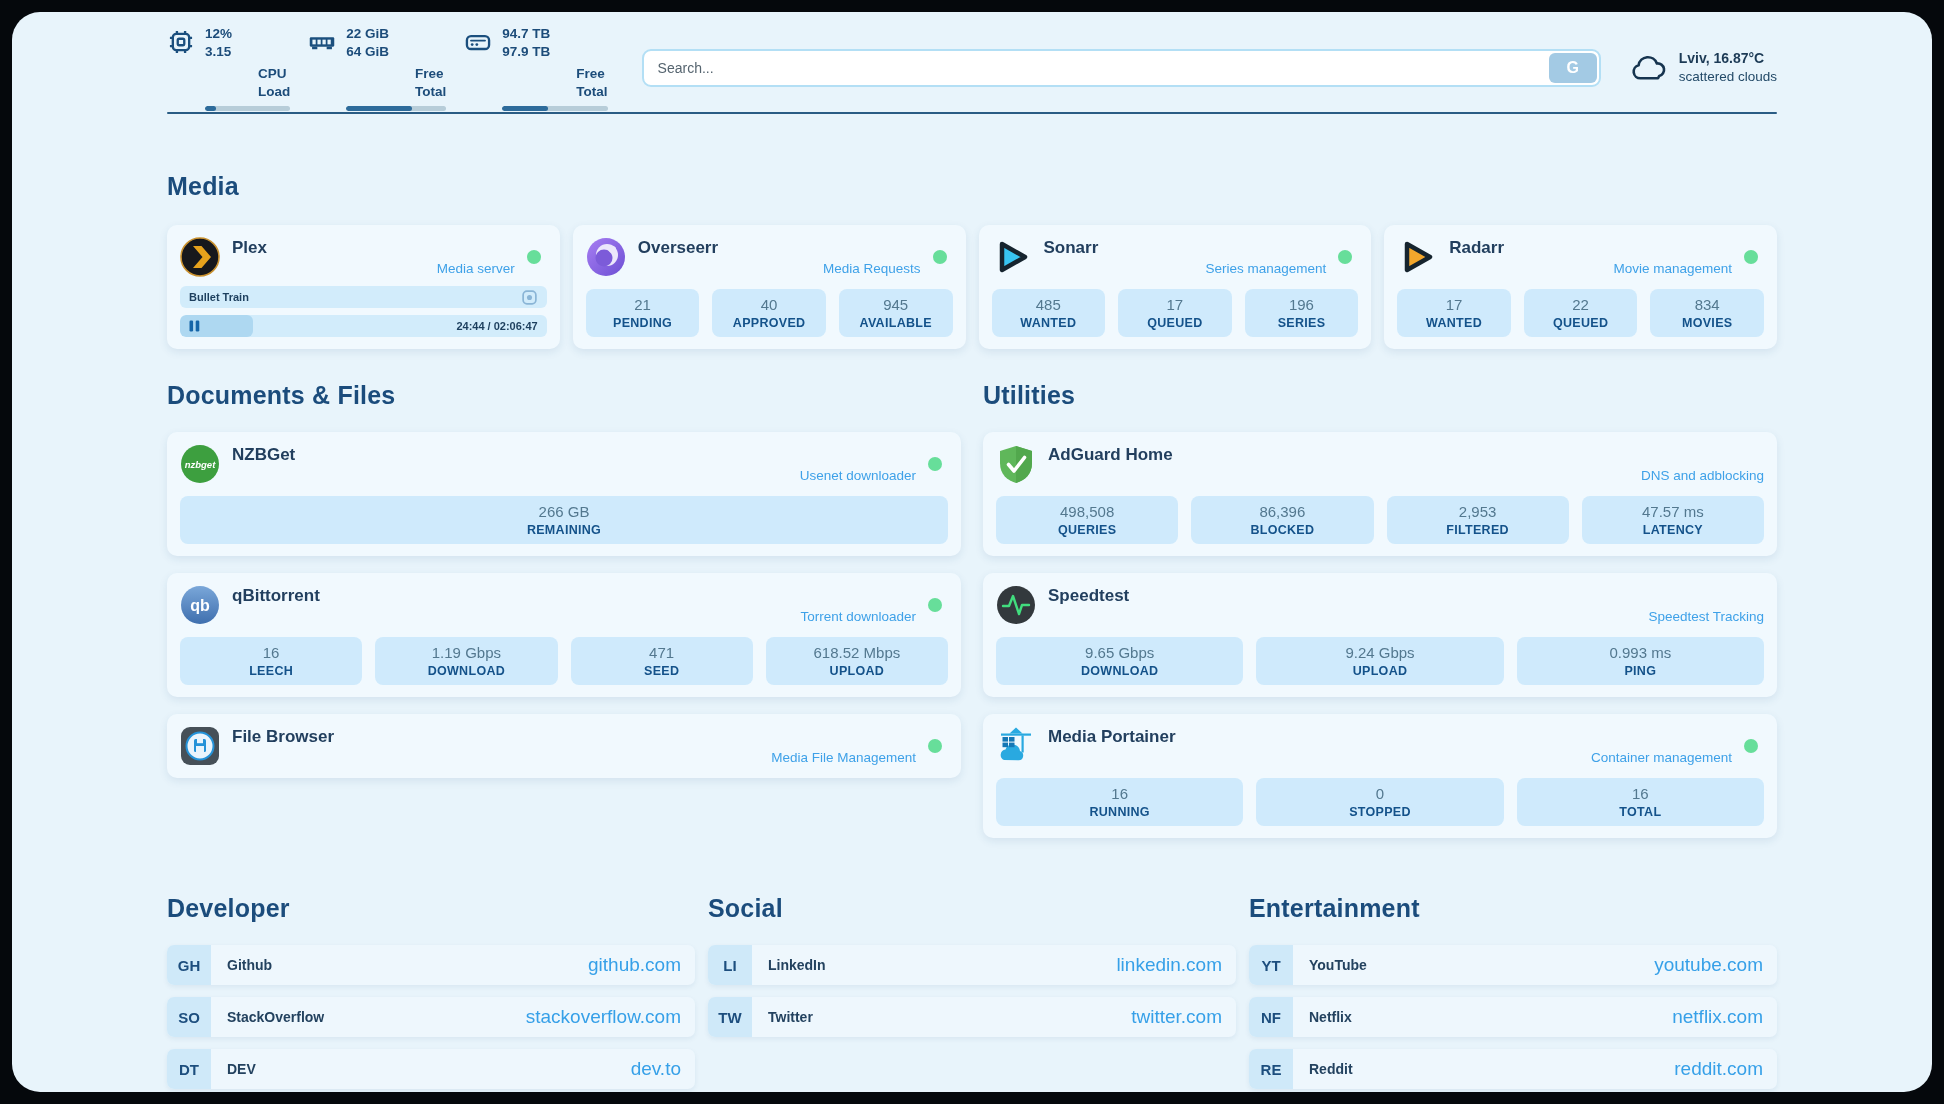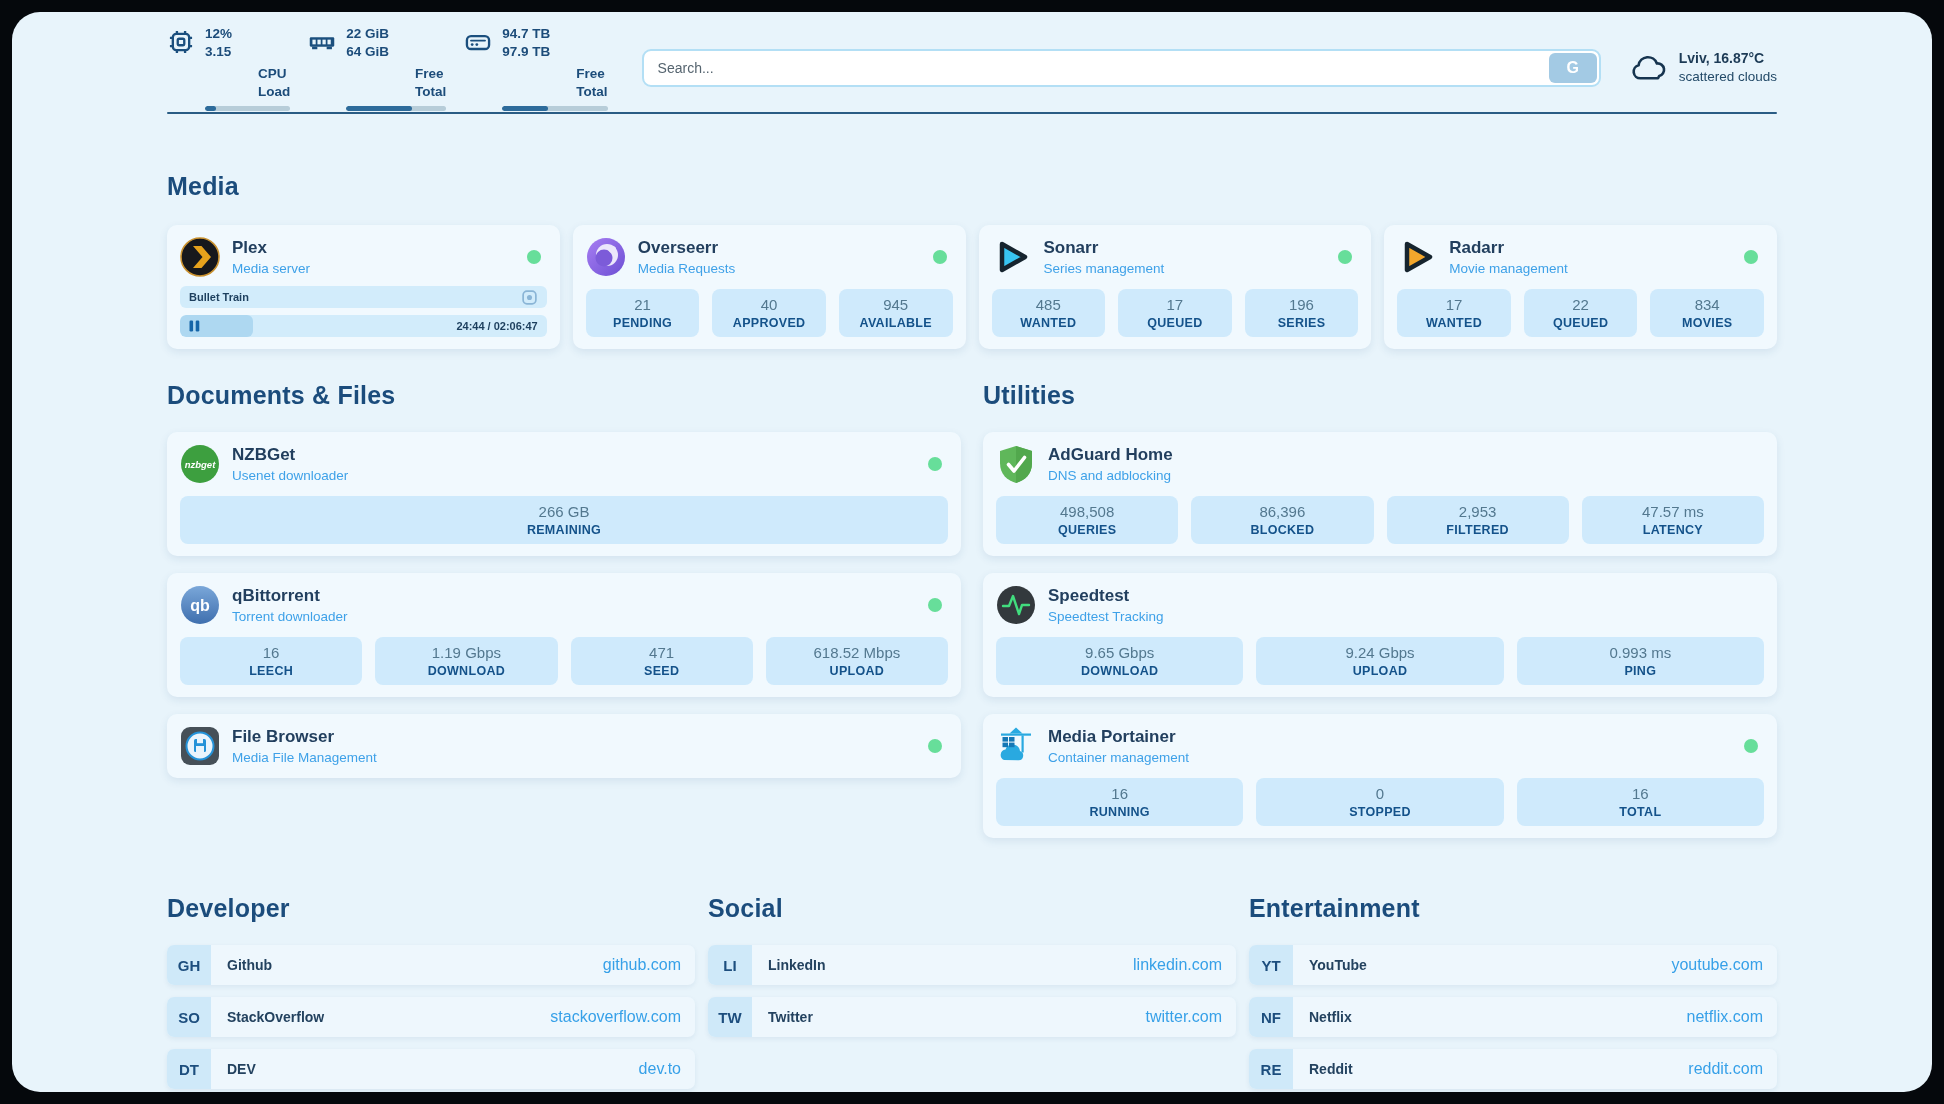--- a/index.html
+++ b/index.html
@@ -43,21 +43,21 @@
   .section-title{font-size:25px;font-weight:700;color:#1b4c7c;margin:0;letter-spacing:0.2px;}
   .sec-media{margin-top:58px;}
   .media-grid{display:grid;grid-template-columns:repeat(4,1fr);gap:13px;margin-top:24px;}
 
   .card{background:#f1f9fe;border-radius:10px;box-shadow:0 3px 8px rgba(30,80,130,0.10);
     padding:12px 13px;cursor:pointer;}
   .app-head{display:flex;align-items:center;gap:12px;}
   .app-icon{width:40px;height:40px;flex:0 0 auto;}
   .app-titles{display:flex;flex-direction:column;gap:3px;flex:1;min-width:0;}
   .app-name{font-size:17px;font-weight:700;color:#223f5e;white-space:nowrap;}
-  .app-desc{font-size:13.5px;color:#3ea1e8;white-space:nowrap;}
+  .app-desc{font-size:13.5px;color:#3ea1e8;white-space:nowrap;text-align:right;}
   .dot{width:14px;height:14px;border-radius:50%;background:#67de9a;margin-right:6px;flex:0 0 auto;}
 
   .stat-grid{display:grid;grid-auto-flow:column;grid-auto-columns:1fr;gap:13px;margin-top:12px;}
   .stat{background:#cfeafc;border-radius:8px;height:48px;display:flex;flex-direction:column;
     align-items:center;justify-content:center;gap:3px;}
   .stat-val{font-size:15px;color:#53788f;}
   .stat-label{font-size:12.5px;font-weight:700;color:#14528a;letter-spacing:0.3px;}
 
   .media-item{background:#d2ecfb;border-radius:6px;height:22px;display:flex;align-items:center;
     padding:0 9px;font-size:11px;color:#1d3f5e;font-weight:700;}
@@ -73,21 +73,21 @@
   .col-stack{display:flex;flex-direction:column;gap:17px;margin-top:22px;}
 
   
   .bm-grid{display:grid;grid-template-columns:repeat(3,1fr);gap:13px;margin-top:56px;}
   .bm-rows{display:flex;flex-direction:column;gap:12px;margin-top:22px;}
   .bm-row{background:#eef7fd;border-radius:7px;height:40px;display:flex;align-items:center;
     box-shadow:0 2px 5px rgba(30,80,130,0.08);overflow:hidden;cursor:pointer;}
   .bm-abbr{width:44px;align-self:stretch;background:#cfe9f9;display:flex;align-items:center;
     justify-content:center;font-weight:700;font-size:15px;color:#1d4e7e;flex:0 0 auto;}
   .bm-name{margin-left:16px;font-size:14px;color:#23425f;font-weight:600;flex:1;}
-  .bm-url{margin-right:14px;font-size:16px;color:#36a0e8;}
+  .bm-url{margin-right:14px;font-size:19px;color:#36a0e8;}
 </style>
 </head>
 <body>
 
 <div class="page">
  <div class="content">
 
   <header class="topbar">
     <div class="hw-stats">
 

